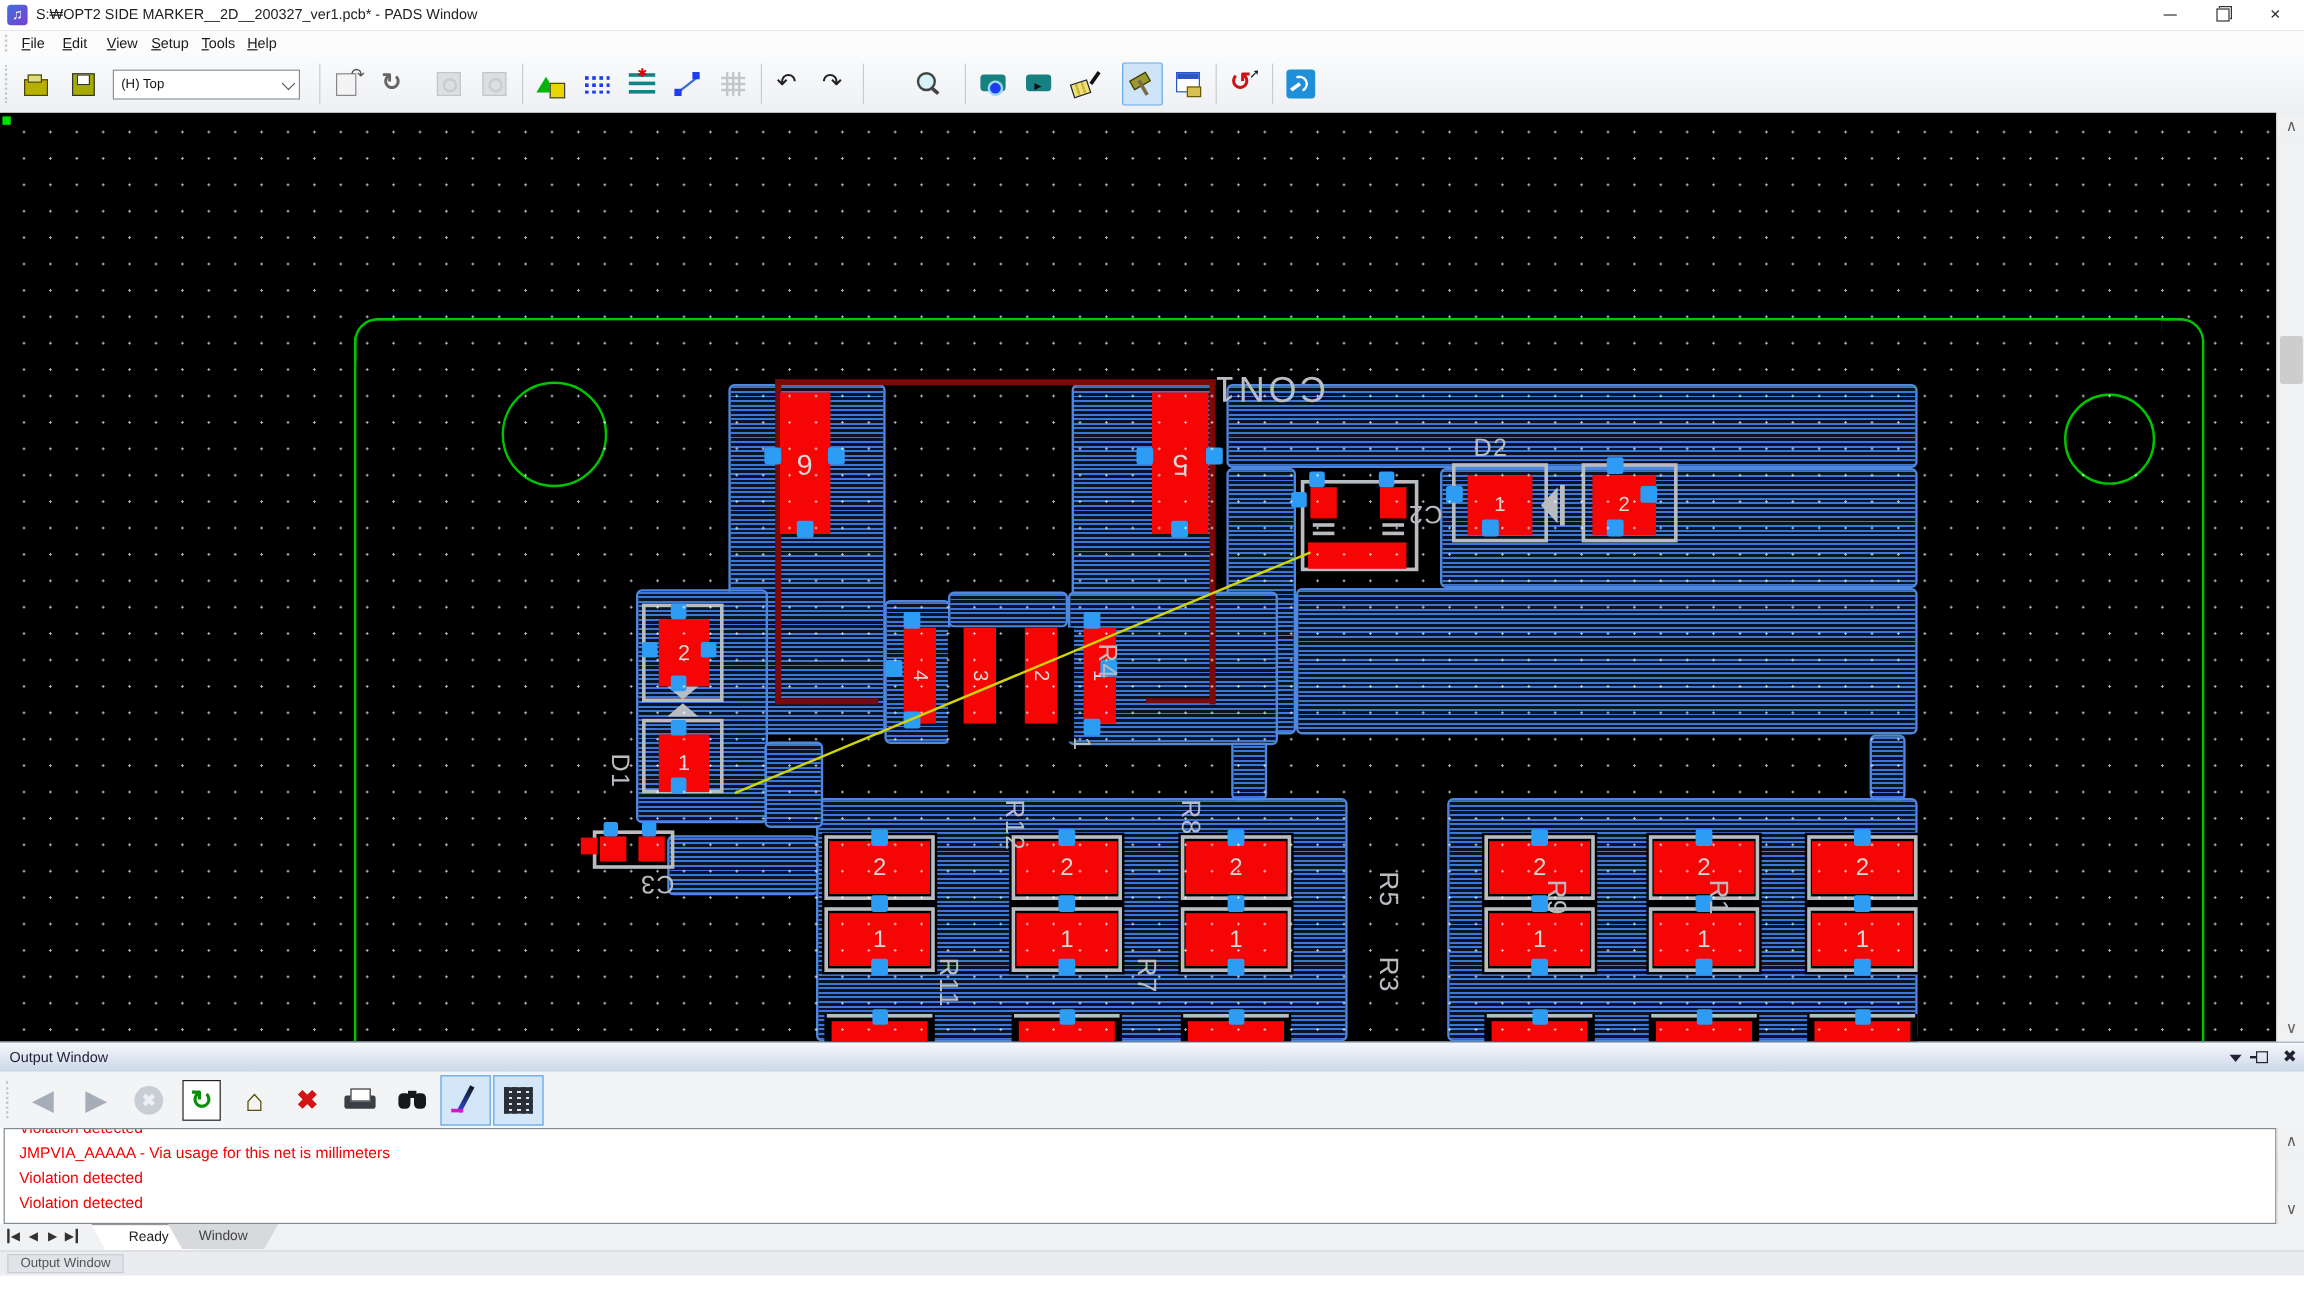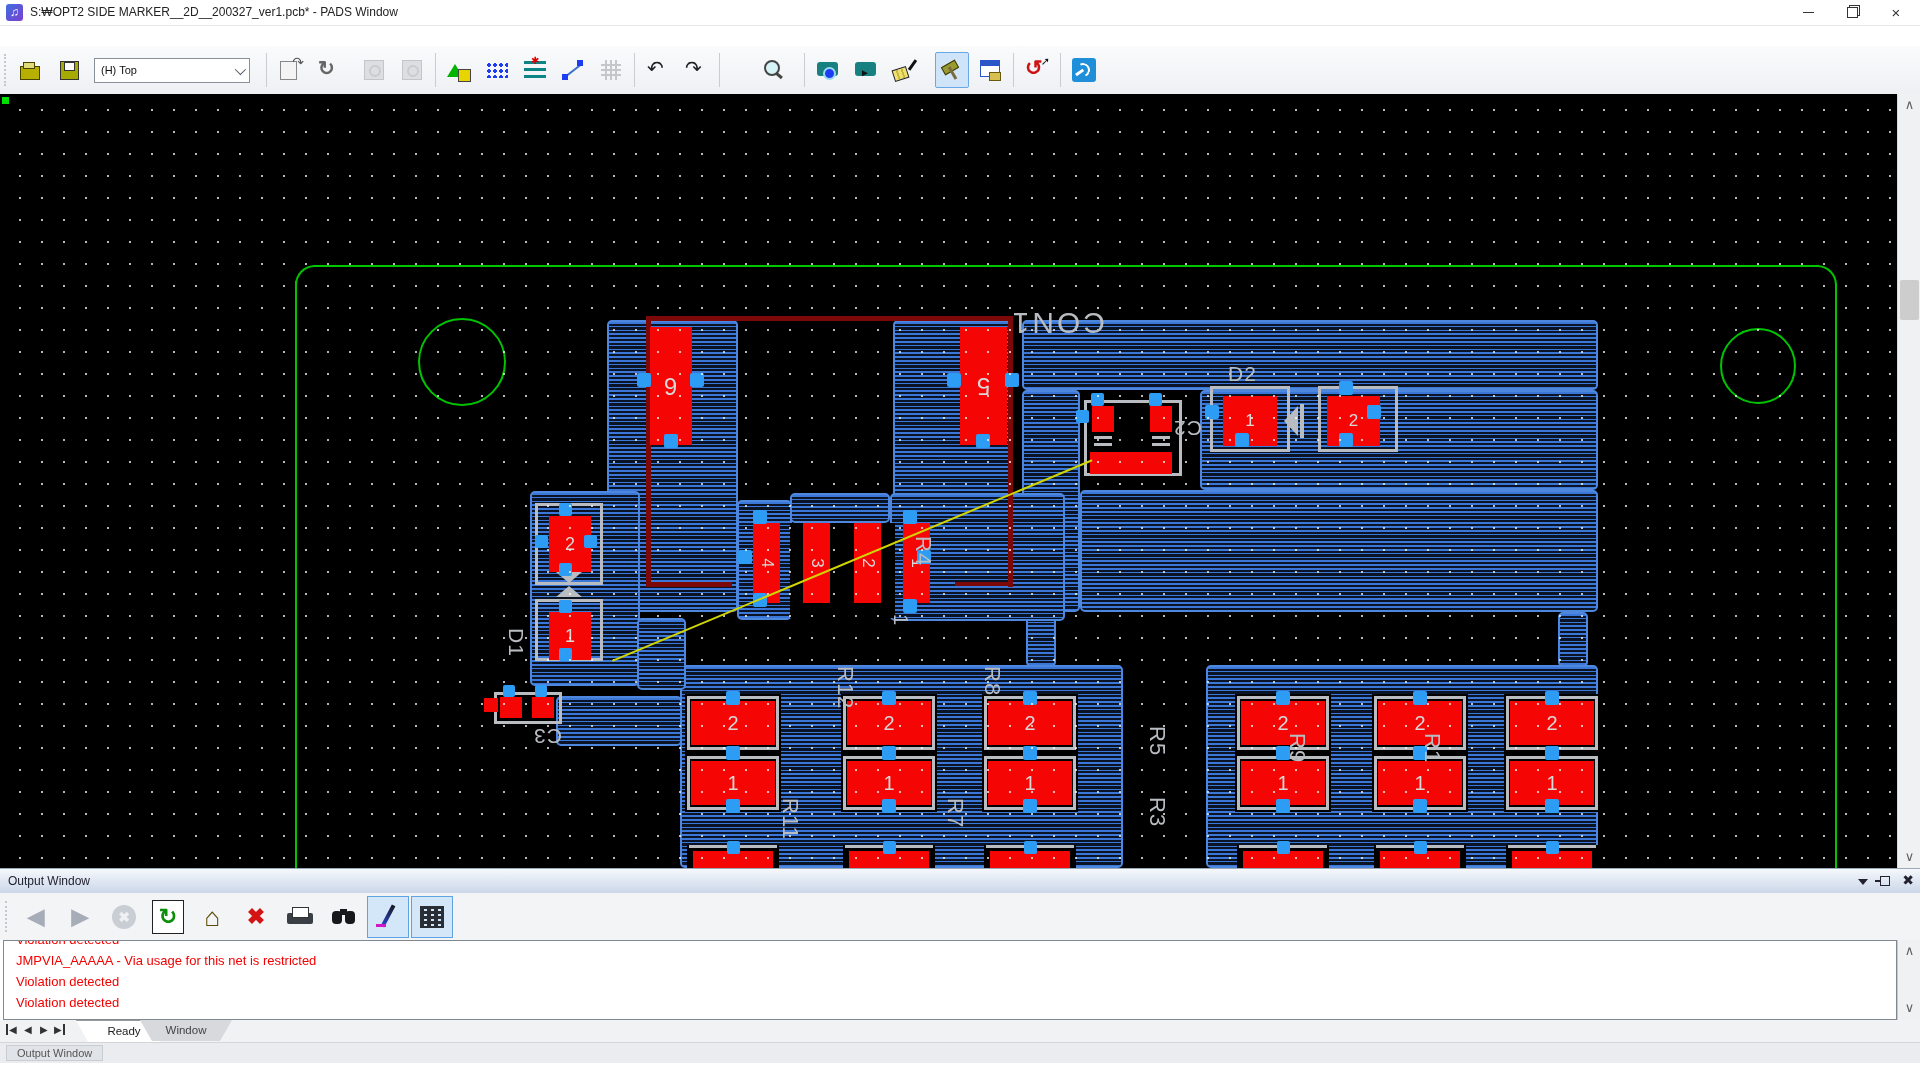--- a/index.html
+++ b/index.html
@@ -156,20 +156,28 @@
     <div id="title-text">S:₩OPT2 SIDE MARKER__2D__200327_ver1.pcb* - PADS Window</div>
     <div class="wbtn" id="btn-min">
         <i></i>
       </div>
     <div class="wbtn" id="btn-restore">
         <i></i>
       </div>
     <div class="wbtn" id="btn-close">×</div>
   </div>
 
+  <div id="menubar">
+      <span class="menu-item" style="left: 14px;"><u>F</u>ile</span>
+      <span class="menu-item" style="left: 48px;"><u>E</u>dit</span>
+      <span class="menu-item" style="left: 85px;"><u>V</u>iew</span>
+      <span class="menu-item" style="left: 122px;"><u>S</u>etup</span>
+      <span class="menu-item" style="left: 164px;"><u>T</u>ools</span>
+      <span class="menu-item" style="left: 202px;"><u>H</u>elp</span>
+    </div>
 
   <div id="toolbar">
       <div style="width: 12px; flex: 0 0 auto;"></div>
       <div class="tbtn">
         <div class="gi ic-open"></div>
       </div>
       <div class="tbtn">
         <div class="gi ic-save"></div>
       </div>
       <div id="layer-dd">
@@ -512,21 +520,21 @@
         <div class="g ow-pen"></div>
       </div>
       <div class="owb sel">
         <div class="g ow-grid"></div>
       </div>
     </div>
   <div id="ow-text">
     <div class="msg clip">
         <div>Violation detected</div>
       </div>
-    <div class="msg">JMPVIA_AAAAA - Via usage for this net is restricted</div>
+    <div class="msg">JMPVIA_AAAAA - Via usage for this net is millimeters</div>
     <div class="msg">Violation detected</div>
     <div class="msg">Violation detected</div>
   </div>
   <div id="ow-vscroll">
     <div class="sarrow" style="top:0">∧</div>
     <div class="sarrow" style="top:57px">∨</div>
   </div>
 
   <div id="tabrow">
     <span class="tnav" style="left:6px;border-left:2px solid #333;padding-left:1px">◀</span>

